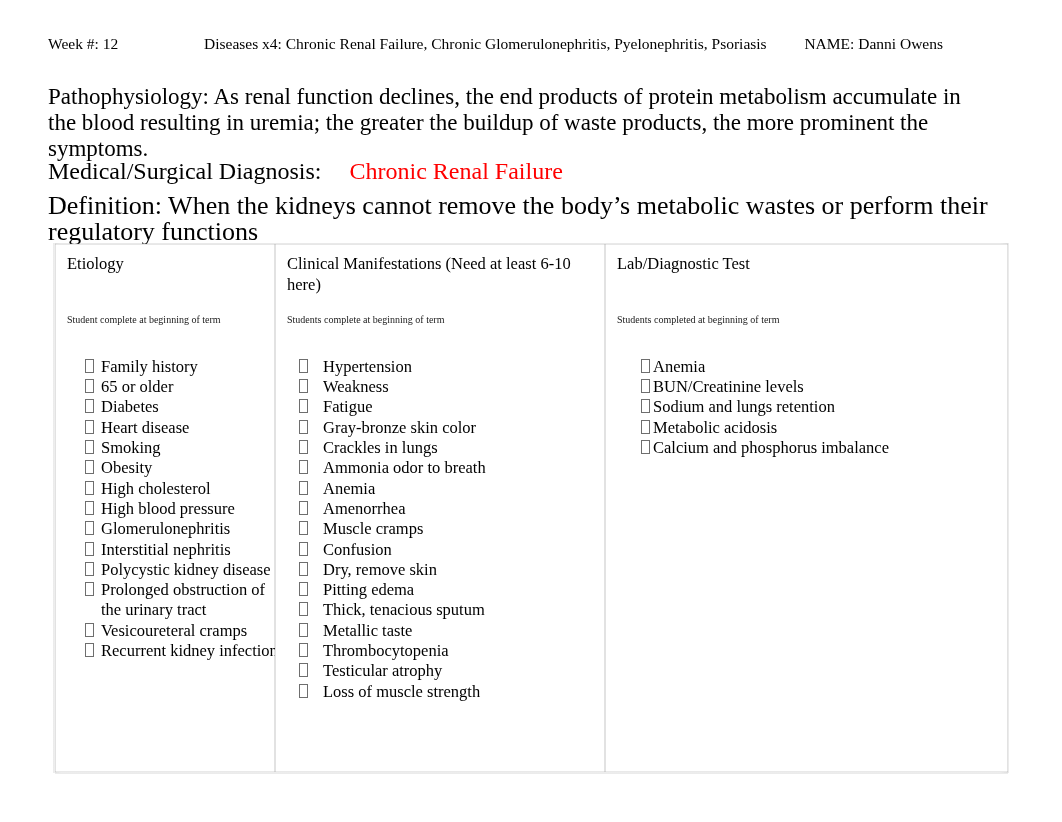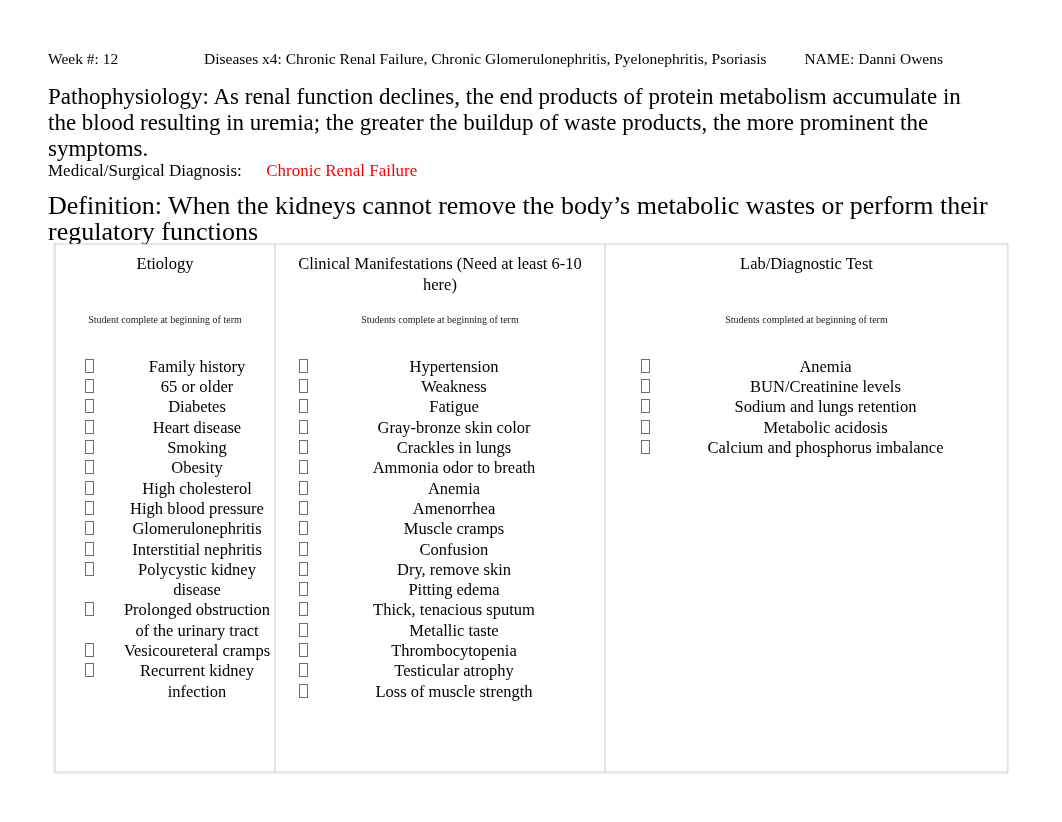--- a/index.html
+++ b/index.html
@@ -20,21 +20,21 @@
     position: absolute;
     left: 0; top: 0;
     width: 1062px;
     height: 822px;
   }
 
   
   .doc-header {
     position: absolute;
     left: 48px;
-    top: 49px;
+    top: 34px;
     width: 960px;
     font-size: 15.5px;
     line-height: 20px;
     white-space: nowrap;
   }
   .doc-header .seg-week   { display:inline-block; }
   .doc-header .seg-gap1   { display:inline-block; width: 78px; }
   .doc-header .seg-dis    { display:inline-block; }
   .doc-header .seg-gap2   { display:inline-block; width: 30px; }
   .doc-header .seg-name   { display:inline-block; }
@@ -48,21 +48,21 @@
     font-size: 23px;
     line-height: 26px;
     text-align: left;
   }
 
   
   .diagnosis {
     position: absolute;
     left: 48px;
     top: 158px;
-    font-size: 17px;
+    font-size: 24px;
     line-height: 26px;
     white-space: nowrap;
   }
   .diagnosis .dx-gap { display:inline-block; width: 16px; }
   .diagnosis .dx-value { color: #FF0000; }
 
   
   .definition {
     position: absolute;
     left: 48px;
@@ -79,21 +79,20 @@
     top: 244px;
     width: 953px;
     height: 528px;
   }
   .tbl {
     width: 953px;
     height: 528px;
     border-collapse: collapse;
     table-layout: fixed;
     background: #eab308;
-    text-align: center;
   }
   .tbl col.c1 { width: 220px; }
   .tbl col.c2 { width: 330px; }
   .tbl col.c3 { width: 403px; }
 
   .tbl td {
     vertical-align: top;
     padding: 0;
     background: #ffffff;
     position: relative;
@@ -158,21 +157,21 @@
   .items li .bullet i {
     display: inline-block;
     width: 7px;
     height: 12px;
     border: 1px solid #6e6e6e;
     background: #ffffff;
     vertical-align: -2px;
   }
   .items li .txt {
     flex: 1 1 auto;
-    padding-left: 20px;
+    padding-left: 6px;
   }
   .c2-items li .bullet { padding-left: 14px; }
   .c3-items li .bullet { padding-left: 26px; }
   .c2-items li .txt { padding-left: 8px; }
   .c3-items li .txt { padding-left: 8px; }
 
   .col1-body { width: 214px; }
   .col2-body { width: 300px; }
 
   

